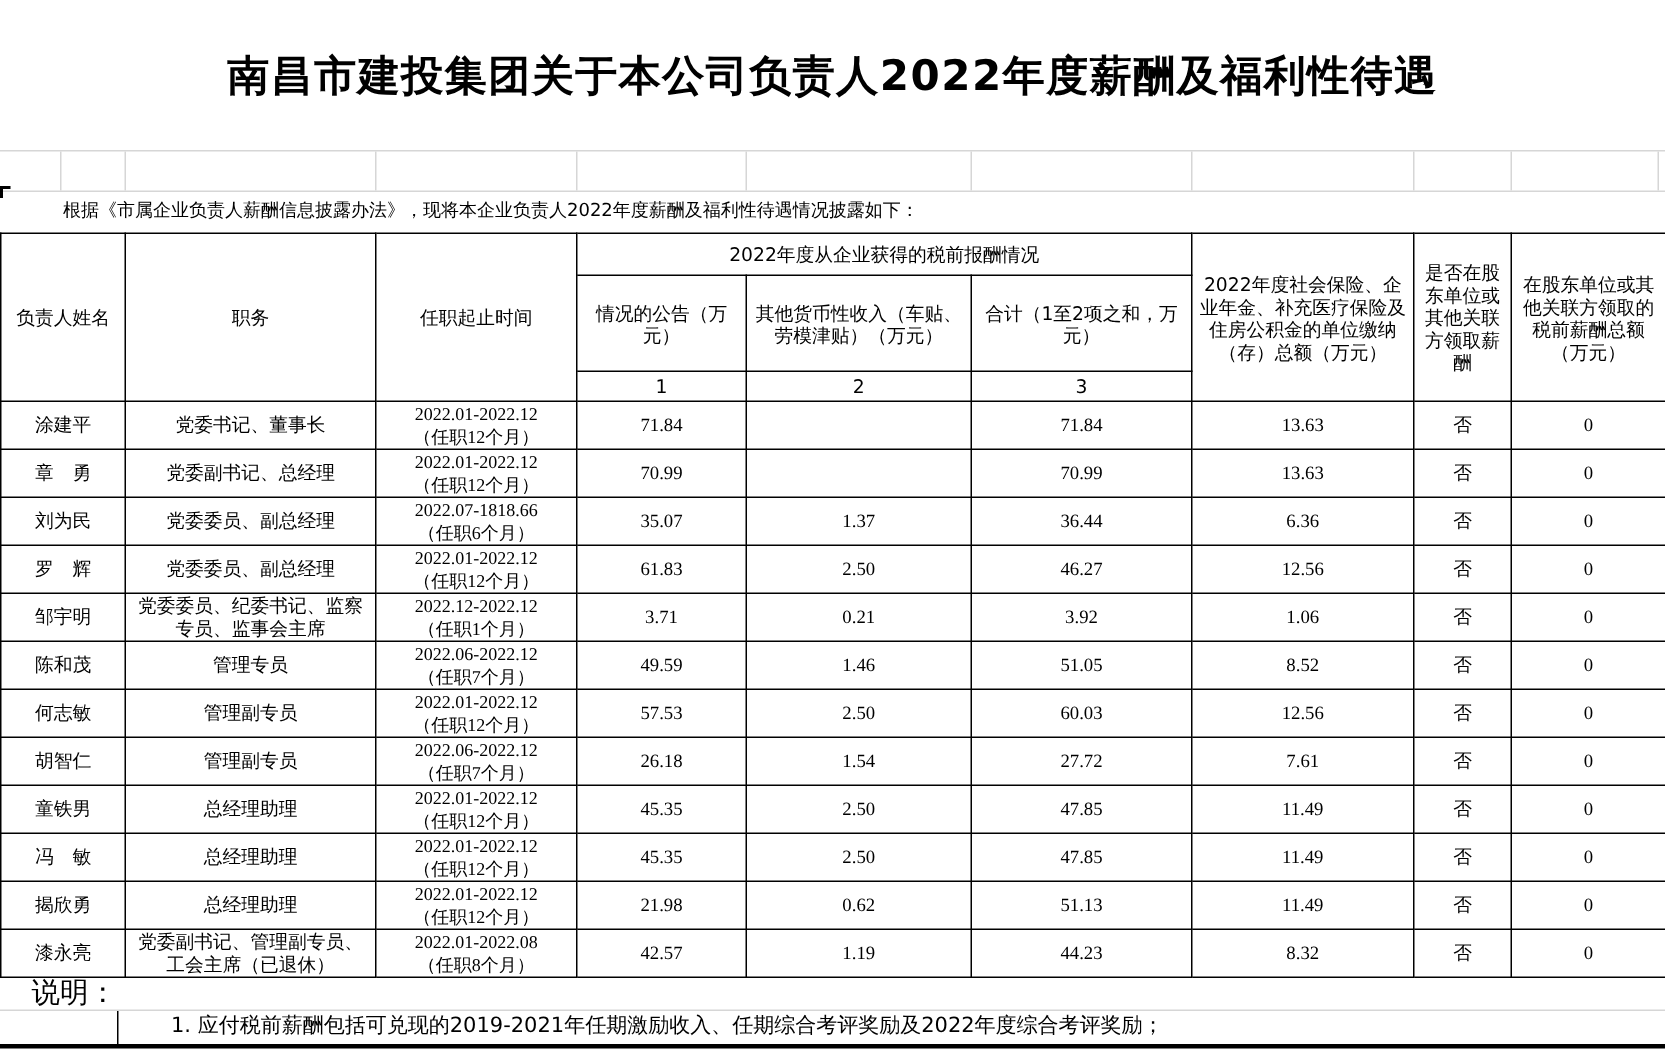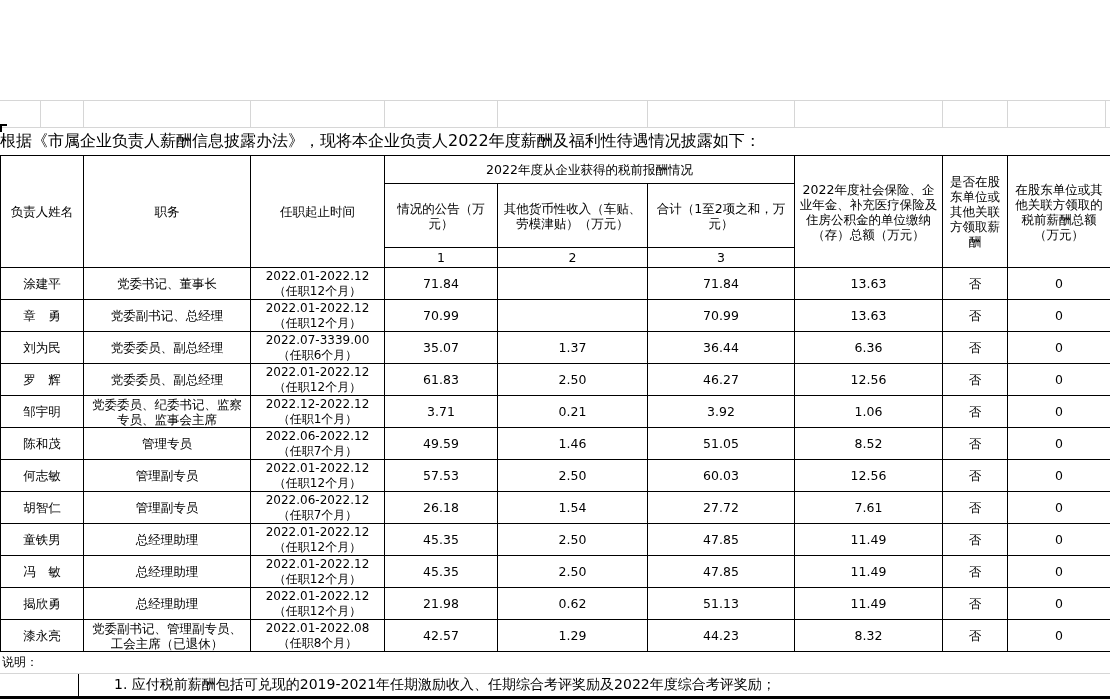--- a/index.html
+++ b/index.html
@@ -21,58 +21,59 @@
     border-top: 1px solid #d6d6d6;
     border-bottom: 1px solid #d6d6d6;
   }
   .grid-row .v {
     position: absolute; top: 0; bottom: 0; width: 1px; background: #d6d6d6;
   }
   .corner-h { position: absolute; left: 0; top: 124px; width: 7px; height: 2px; background: #000; z-index: 5; }
   .corner-v { position: absolute; left: 0; top: 124px; width: 2px; height: 8px; background: #000; z-index: 5; }
   .intro-row {
     height: 27px; line-height: 25px;
-    font-size: 16px; 
+    font-size: 12px; padding-left: 42px;
     white-space: nowrap;
   }
   table.salary {
     border-collapse: collapse; table-layout: fixed;
     width: 1110px;
   }
   table.salary th, table.salary td {
     border: 1px solid #000;
     text-align: center; vertical-align: middle;
     font-weight: normal; font-size: 12.5px;
     padding: 0 3px; line-height: 15px;
     overflow: hidden;
   }
   tr.group-row { height: 28px; }
   tr.sub-row   { height: 64px; }
   tr.num-row   { height: 20px; }
-  tbody tr     { height: 32px; }
+  tbody tr     { height: 32px; font-family: Liberation Serif, serif; }
   tbody td { font-size: 12px; }
   td.tenure-cell div { line-height: 14.5px; font-size: 12px; white-space: nowrap; }
   th.narrow { padding: 0 10px; margin-left: 36px; }
-  .notes-label { height: 21px; line-height: 20px; font-size: 12px; padding-left: 2px; }
+  .notes-label { height: 21px; line-height: 20px; font-size: 19px; padding-left: 21px; }
   .note-row {
     position: relative; height: 23px; line-height: 21px;
     font-size: 14px; padding-left: 114px;
     border-top: 1px solid #d6d6d6;
     white-space: nowrap;
   }
   .note-row .vline { position: absolute; left: 78px; top: 0; bottom: 0; width: 1px; background: #000; }
   .bottom-bar { height: 3px; background: #000; }
 </style>
 </head>
 <body>
 
 <div class="corner-h"></div>
 <div class="corner-v"></div>
 
 <div class="title-block">
+  <div>南昌市建投集团关于本公司负责人2022年度薪酬及福利性待遇</div>
 </div>
 
 <div class="grid-row">
   <div class="v" style="left:40px"></div>
   <div class="v" style="left:83px"></div>
   <div class="v" style="left:250px"></div>
   <div class="v" style="left:384px"></div>
   <div class="v" style="left:497px"></div>
   <div class="v" style="left:647px"></div>
   <div class="v" style="left:794px"></div>
@@ -142,21 +143,21 @@
     <td></td>
     <td>70.99</td>
     <td>13.63</td>
     <td>否</td>
     <td>0</td>
   </tr>
       <tr>
     <td>刘为民</td>
     <td>党委委员、副总经理</td>
     <td class="tenure-cell">
-      <div>2022.07-3339.00</div>
+      <div>2022.07-1818.66</div>
       <div>（任职6个月）</div>
     </td>
     <td>35.07</td>
     <td>1.37</td>
     <td>36.44</td>
     <td>6.36</td>
     <td>否</td>
     <td>0</td>
   </tr>
       <tr>
@@ -272,21 +273,21 @@
     <td>0</td>
   </tr>
       <tr>
     <td>漆永亮</td>
     <td>党委副书记、管理副专员、工会主席（已退休）</td>
     <td class="tenure-cell">
       <div>2022.01-2022.08</div>
       <div>（任职8个月）</div>
     </td>
     <td>42.57</td>
-    <td>1.29</td>
+    <td>1.19</td>
     <td>44.23</td>
     <td>8.32</td>
     <td>否</td>
     <td>0</td>
   </tr>
     </tbody>
 </table>
 
 <div class="notes-label">说明：</div>
 

